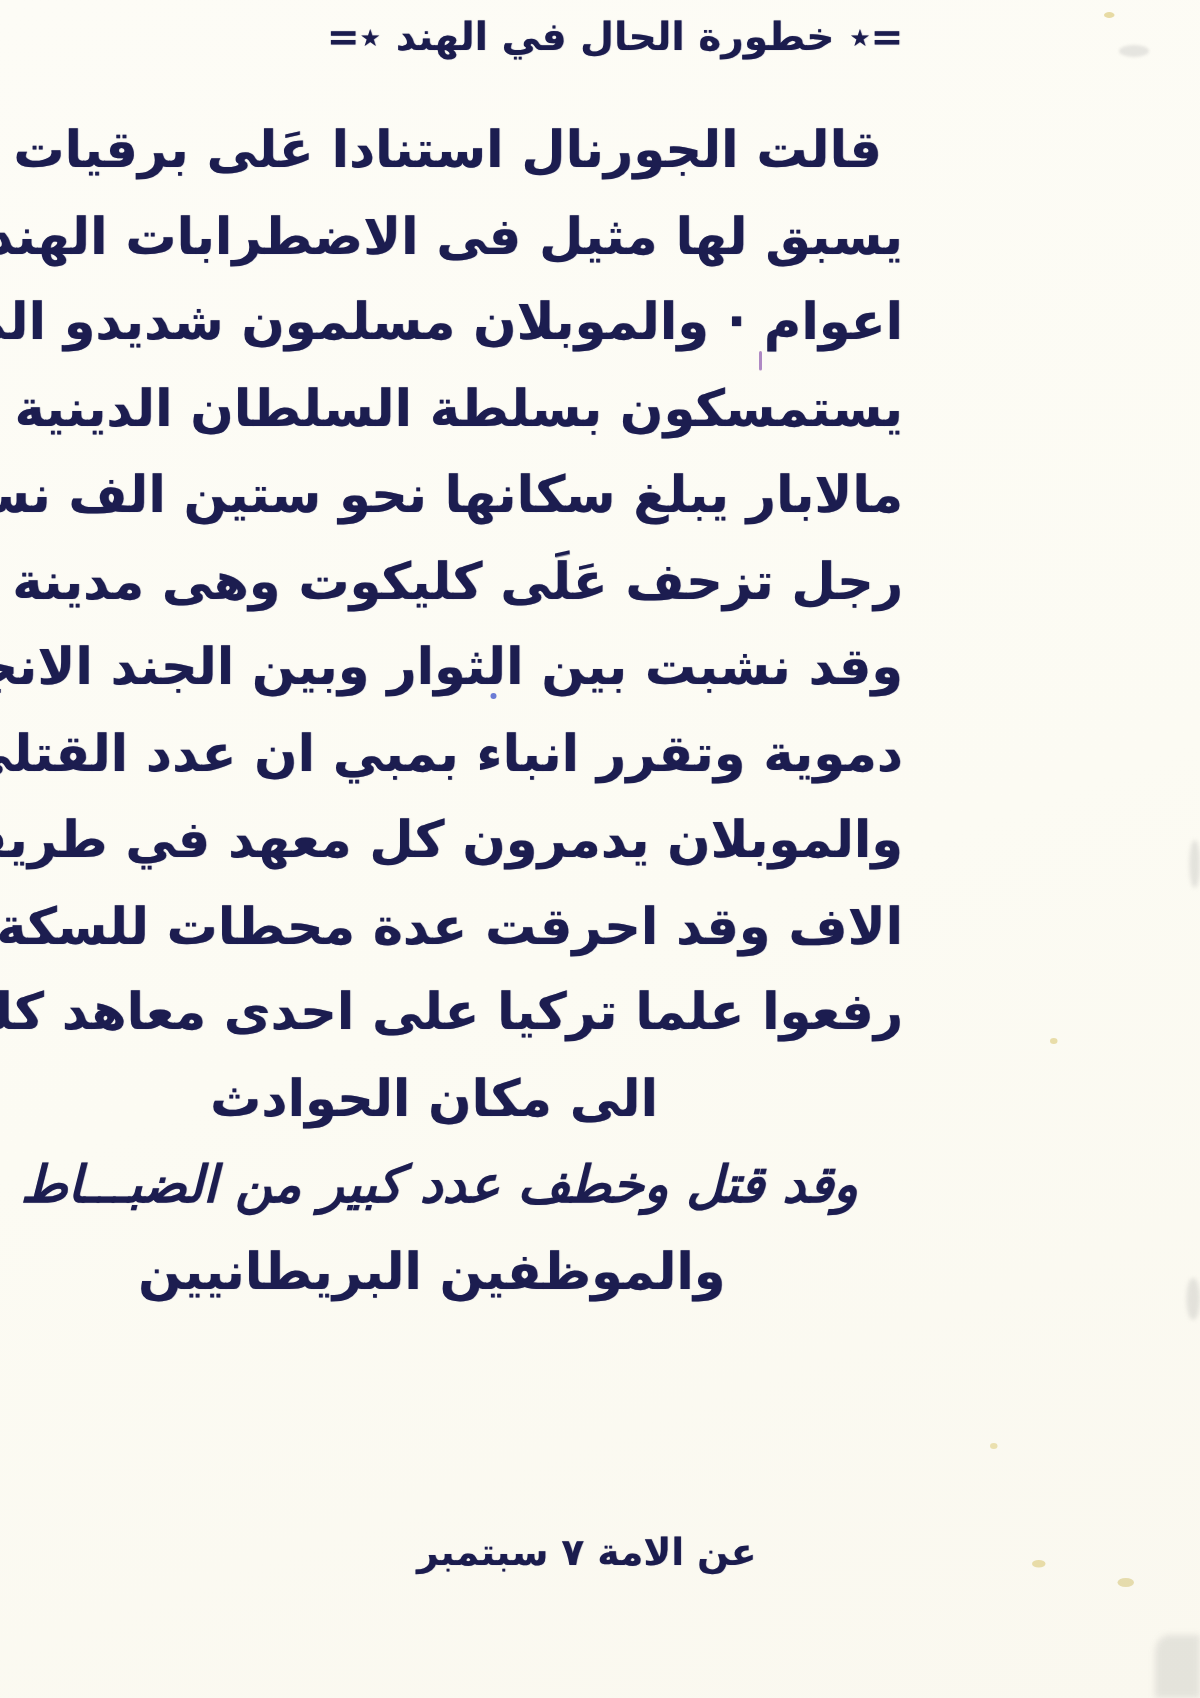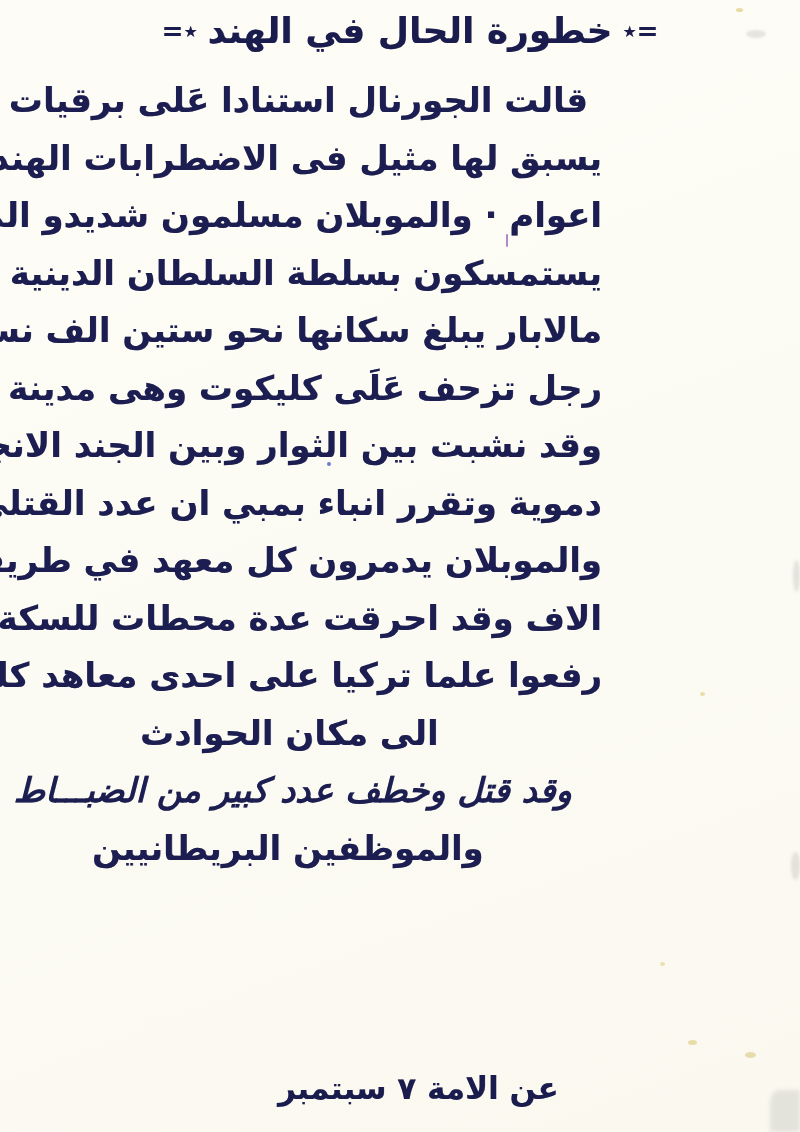--- a/index.html
+++ b/index.html
@@ -16,40 +16,40 @@
     color:#1c1d50;
   }
   
   .title-line{
     position:absolute;top:10px;left:150px;width:520px;
     display:flex;align-items:center;justify-content:center;gap:10px;
     font-weight:bold;font-size:30px;color:#1b1c4e;
     text-shadow:0.3px 0.3px 0.6px rgba(22,22,78,.55);
   }
   .title-orn{font-size:26px;letter-spacing:1px;direction:ltr;}
-  .title-text{font-size:36px;}
+  .title-text{font-size:26px;}
   
   .body-block{
     position:absolute;top:72px;left:140px;width:462px;
     direction:rtl;
     font-weight:bold;font-size:34px;color:#1c1d50;
     text-shadow:0.3px 0.3px 0.5px rgba(22,22,78,.5);
   }
   .ln{
     height:57.5px;line-height:57.5px;white-space:nowrap;
     text-align:justify;text-align-last:justify;
   }
   .ln.indent-first{padding-right:14px;}
   .ln.indent-par{padding-right:30px;padding-left:58px;font-style:italic;}
   .ln.end-left{text-align:left;text-align-last:left;}
   .ln.end-left-out{text-align:center;text-align-last:left;margin-left:-48px;}
   
   .footer-line{
-    position:absolute;top:1070px;left:278px;
-    direction:rtl;font-weight:bold;font-size:31px;color:#1b1c4e;
+    position:absolute;top:1020px;left:278px;
+    direction:rtl;font-weight:bold;font-size:25px;color:#1b1c4e;
     text-shadow:0.3px 0.3px 0.5px rgba(22,22,78,.5);
   }
   
   .speck{position:absolute;border-radius:50%;pointer-events:none;}
   .sp-gray1{top:30px;left:746px;width:20px;height:8px;background:rgba(150,150,150,.22);filter:blur(1px);}
   .sp-yel1{top:8px;left:736px;width:7px;height:4px;background:rgba(214,192,96,.55);}
   .sp-yel2{top:1040px;left:688px;width:9px;height:5px;background:rgba(214,192,96,.5);}
   .sp-yel3{top:1052px;left:745px;width:11px;height:6px;background:rgba(205,185,92,.45);}
   .sp-yel4{top:692px;left:700px;width:5px;height:4px;background:rgba(214,192,96,.5);}
   .sp-yel5{top:962px;left:660px;width:5px;height:4px;background:rgba(214,192,96,.45);}

